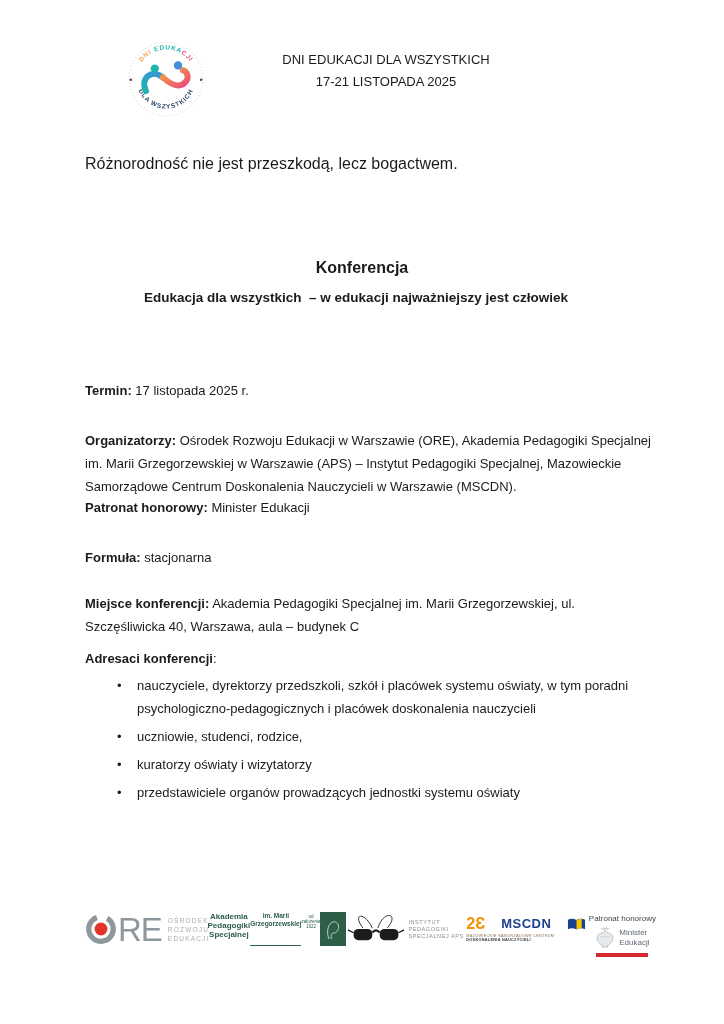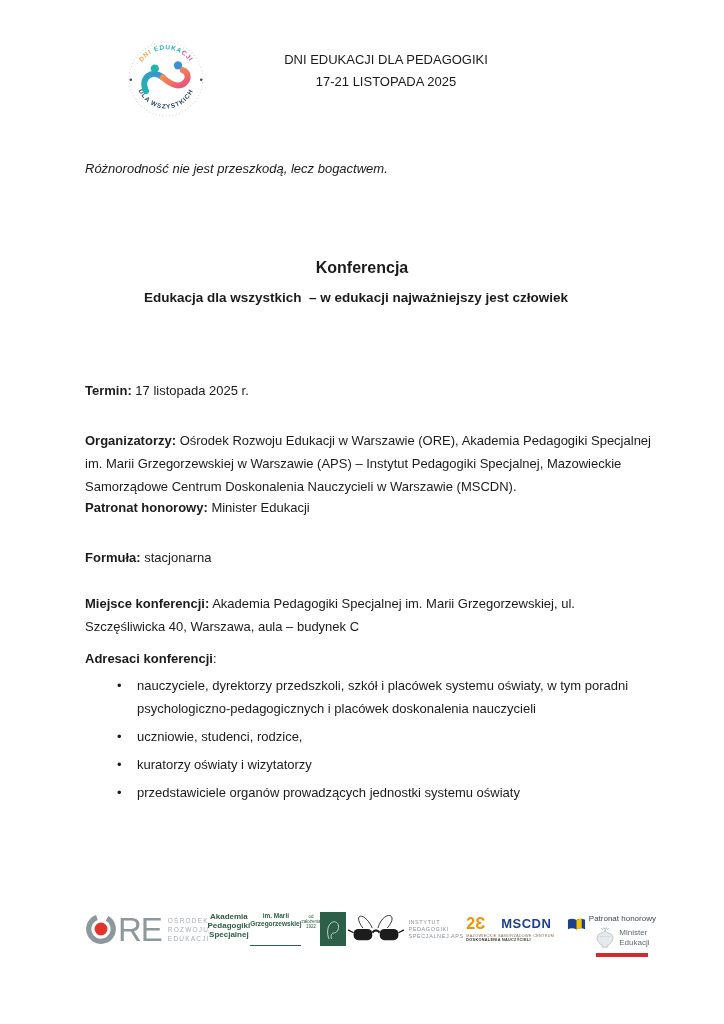--- a/index.html
+++ b/index.html
@@ -5,21 +5,21 @@
   html,body{margin:0;padding:0;background:#ffffff;}
   .page{position:relative;width:724px;height:1024px;background:#ffffff;overflow:hidden;
         font-family:"Liberation Sans",sans-serif;color:#1b1b1b;}
 
   
   .seal{position:absolute;left:126px;top:39px;width:80px;height:80px;}
   .header-title{position:absolute;left:236px;top:49px;width:300px;text-align:center;
                 font-size:13px;line-height:22px;color:#1b1b1b;}
 
   
-  .motto{position:absolute;left:85px;top:161px;font-size:13px;font-style:italic;}
+  .motto{position:absolute;left:85px;top:155px;font-size:16px;}
 
   
   .title{position:absolute;left:0;right:0;top:259px;text-align:center;
          font-size:16px;font-weight:bold;}
   .subtitle{position:absolute;left:0;right:12px;top:290px;text-align:center;
             font-size:13.5px;font-weight:bold;white-space:pre-wrap;}
 
   
   .fld{position:absolute;left:85px;width:572px;font-size:13px;line-height:23px;}
   .fld .lbl{font-weight:bold;}
@@ -97,21 +97,21 @@
     <text font-size="8" font-weight="bold" letter-spacing="1.1" fill="#2d4a66" font-family="Liberation Sans, sans-serif">
       <textPath href="#arcB" startOffset="50%" text-anchor="middle"><tspan>DLA WSZYSTKICH</tspan></textPath>
     </text>
     <path d="M -25 15 C -33 -2 -17 -13 -4 -2" stroke="url(#gradL)" stroke-width="7.5" fill="none" stroke-linecap="round"></path>
     <path d="M -4 -2 C 7 8 18 12 25 3 C 29 -2 27 -9 21 -11" stroke="url(#gradR)" stroke-width="7.5" fill="none" stroke-linecap="round"></path>
     <circle cx="-14" cy="-13" r="5.2" fill="#1fb5ae"></circle>
     <circle cx="15" cy="-17" r="5.2" fill="#3f8fd8"></circle>
   </svg>
 
   <div class="header-title">
-    <div>DNI EDUKACJI DLA PEDAGOGIKI</div>
+    <div>DNI EDUKACJI DLA WSZYSTKICH</div>
     <div>17-21 LISTOPADA 2025</div>
   </div>
 
   <div class="motto">Różnorodność nie jest przeszkodą, lecz bogactwem.</div>
 
   <div class="title">Konferencja</div>
   <div class="subtitle">Edukacja dla wszystkich  – w edukacji najważniejszy jest człowiek</div>
 
   <p class="fld f0"><span class="lbl">Termin:</span> <span>17 listopada 2025 r.</span></p>
   <p class="fld f1"><span class="lbl">Organizatorzy:</span> <span>Ośrodek Rozwoju Edukacji w Warszawie (ORE), Akademia Pedagogiki Specjalnej im. Marii Grzegorzewskiej w Warszawie (APS) – Instytut Pedagogiki Specjalnej, Mazowieckie Samorządowe Centrum Doskonalenia Nauczycieli w Warszawie (MSCDN).</span></p>

